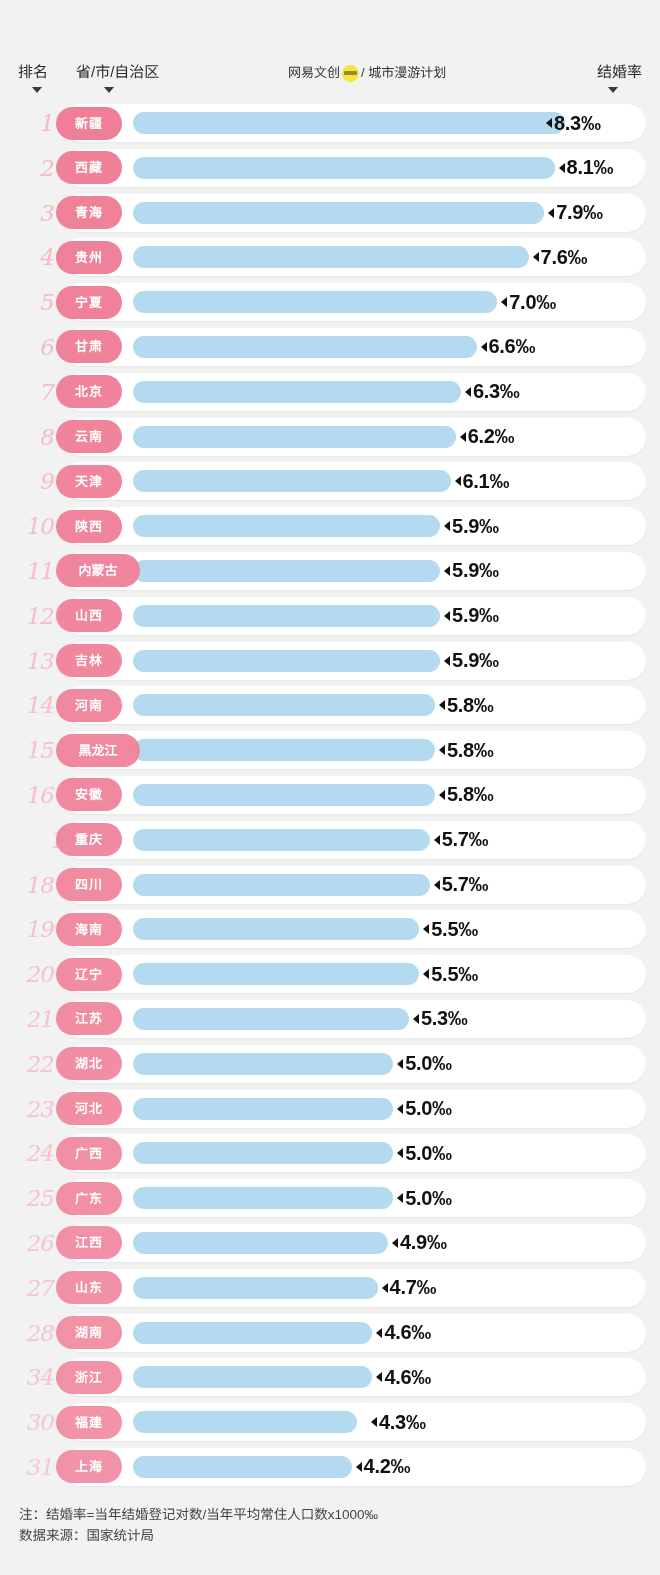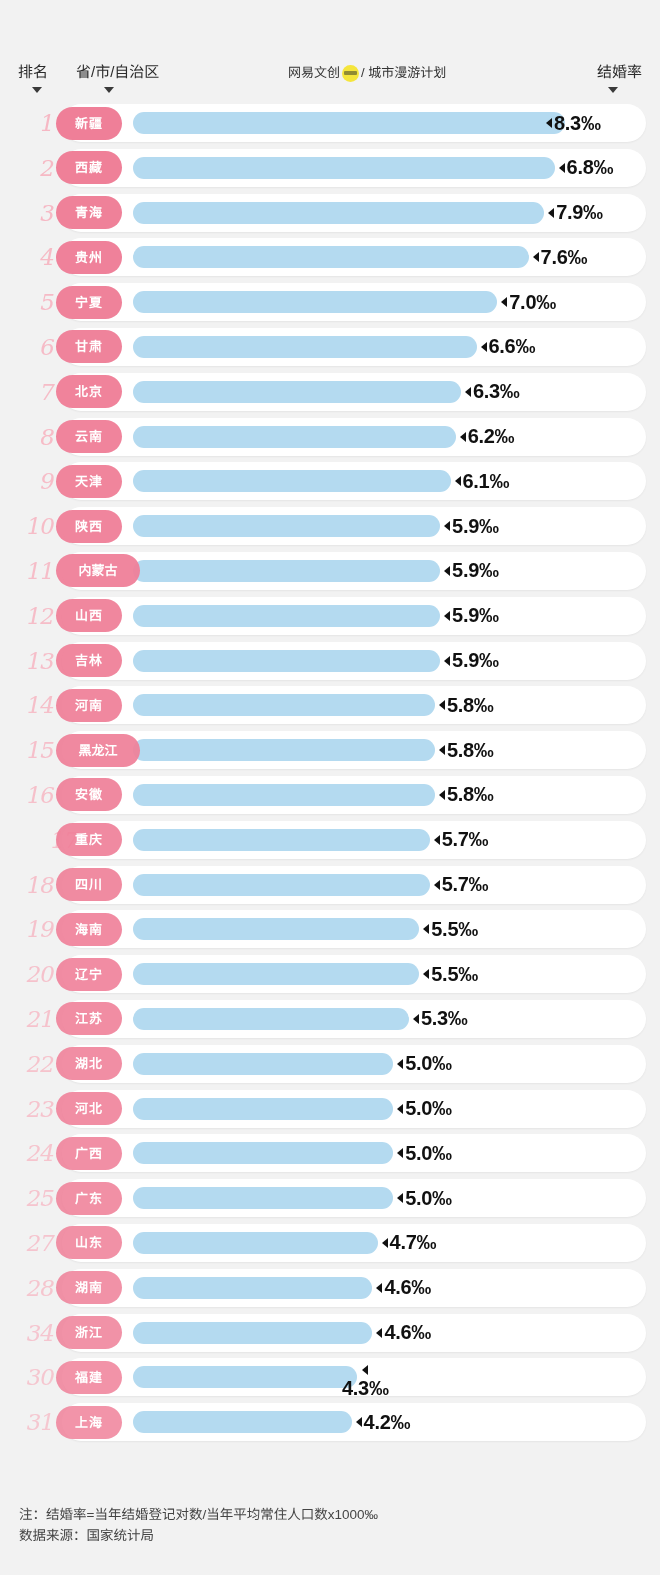--- a/index.html
+++ b/index.html
@@ -230,21 +230,21 @@
           <span class="num">8.3‰</span>
         </div>
       </div>
       <div class="row">
         <div class="track"></div>
         <div class="rank" style="color: rgba(246, 184, 196, 0.992);">2</div>
         <div class="badge" style="background: rgba(239, 127, 152, 0.996);">西藏</div>
         <div class="bar" style="width: 421.6px;"></div>
         <div class="value" style="left: 558.6px;">
           <span class="tri"></span>
-          <span class="num">6.8‰</span>
+          <span class="num">8.1‰</span>
         </div>
       </div>
       <div class="row">
         <div class="track"></div>
         <div class="rank" style="color: rgba(246, 184, 196, 0.984);">3</div>
         <div class="badge" style="background: rgba(239, 127, 152, 0.99);">青海</div>
         <div class="bar" style="width: 411.2px;"></div>
         <div class="value" style="left: 548.2px;">
           <span class="tri"></span>
           <span class="num">7.9‰</span>
@@ -465,20 +465,30 @@
         <div class="rank" style="color: rgba(246, 184, 196, 0.8);">25</div>
         <div class="badge" style="background: rgba(239, 127, 152, 0.87);">广东</div>
         <div class="bar" style="width: 260.2px;"></div>
         <div class="value" style="left: 397.2px;">
           <span class="tri"></span>
           <span class="num">5.0‰</span>
         </div>
       </div>
       <div class="row">
         <div class="track"></div>
+        <div class="rank" style="color: rgba(246, 184, 196, 0.792);">26</div>
+        <div class="badge" style="background: rgba(239, 127, 152, 0.867);">江西</div>
+        <div class="bar" style="width: 255px;"></div>
+        <div class="value" style="left: 392px;">
+          <span class="tri"></span>
+          <span class="num">4.9‰</span>
+        </div>
+      </div>
+      <div class="row">
+        <div class="track"></div>
         <div class="rank" style="color: rgba(246, 184, 196, 0.784);">27</div>
         <div class="badge" style="background: rgba(239, 127, 152, 0.863);">山东</div>
         <div class="bar" style="width: 244.6px;"></div>
         <div class="value" style="left: 381.6px;">
           <span class="tri"></span>
           <span class="num">4.7‰</span>
         </div>
       </div>
       <div class="row">
         <div class="track"></div>
@@ -498,21 +508,21 @@
         <div class="value" style="left: 376.4px;">
           <span class="tri"></span>
           <span class="num">4.6‰</span>
         </div>
       </div>
       <div class="row">
         <div class="track"></div>
         <div class="rank" style="color: rgba(246, 184, 196, 0.757);">30</div>
         <div class="badge" style="background: rgba(239, 127, 152, 0.843);">福建</div>
         <div class="bar" style="width: 223.8px;"></div>
-        <div class="value" style="left: 342px; flex-direction: column;">
+        <div class="value" style="left: 371px;">
           <span class="tri"></span>
           <span class="num">4.3‰</span>
         </div>
       </div>
       <div class="row">
         <div class="track"></div>
         <div class="rank" style="color: rgba(246, 184, 196, 0.75);">31</div>
         <div class="badge" style="background: rgba(239, 127, 152, 0.84);">上海</div>
         <div class="bar" style="width: 218.6px;"></div>
         <div class="value" style="left: 355.6px;">

